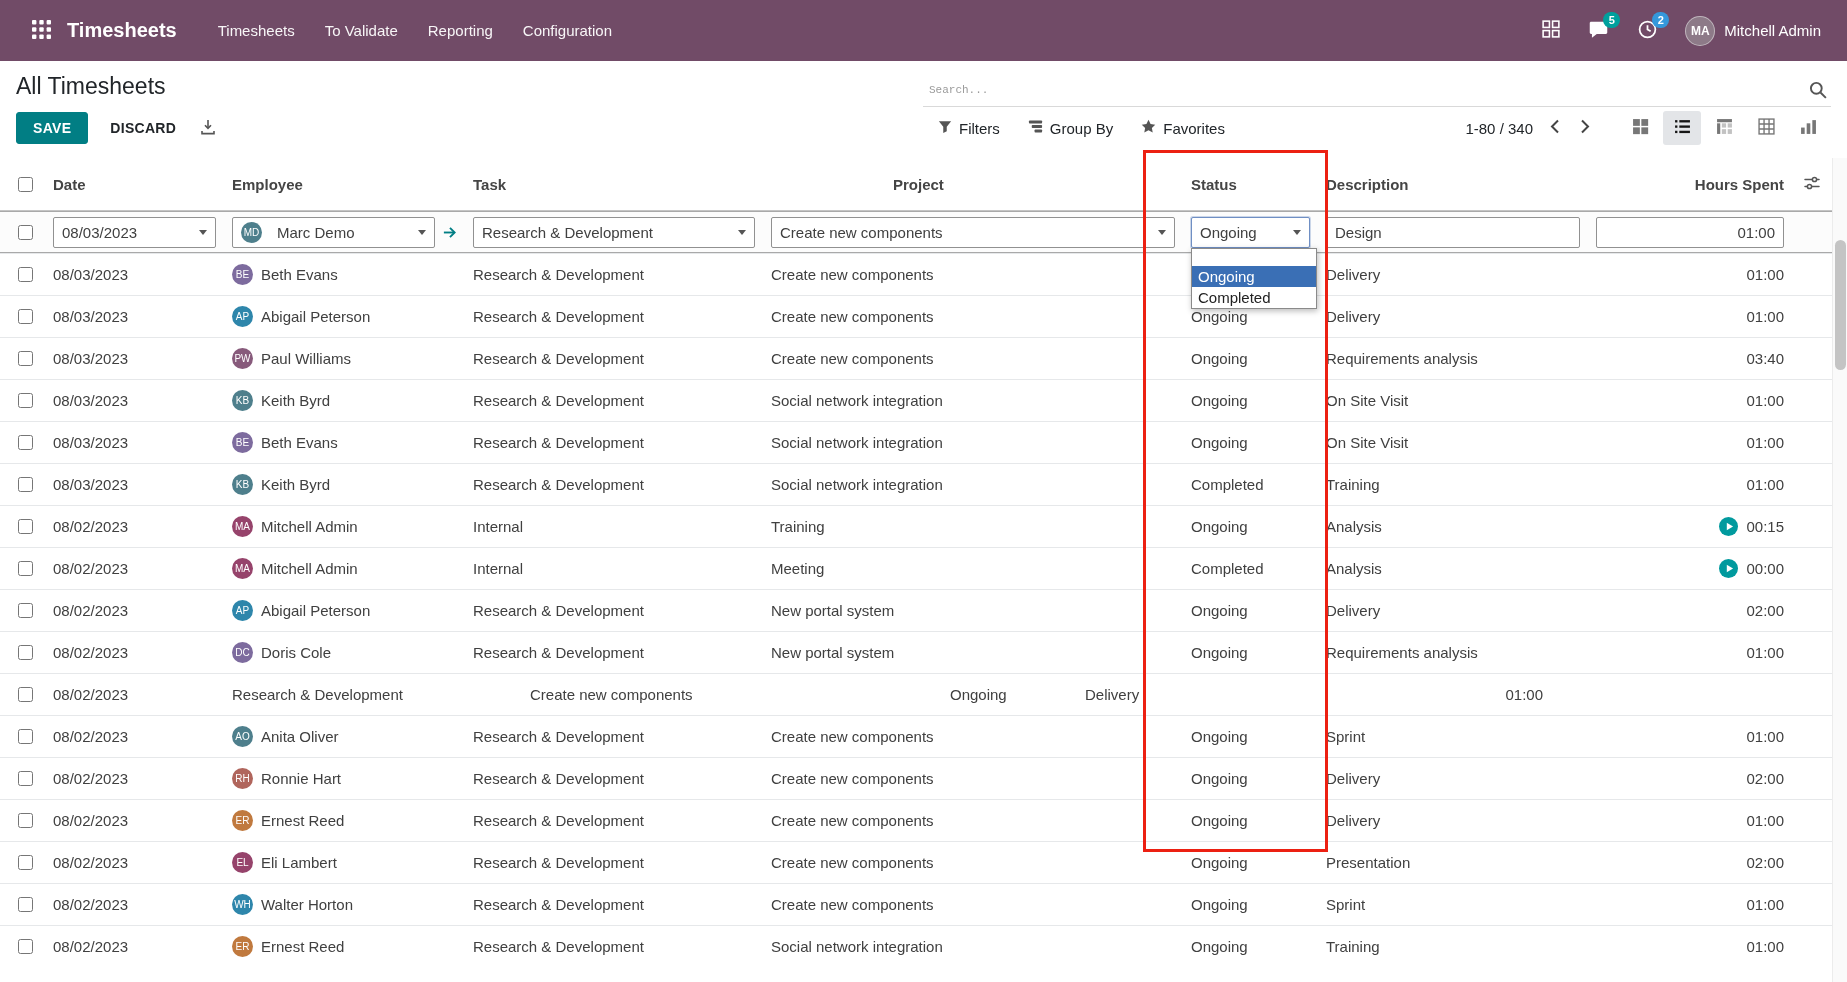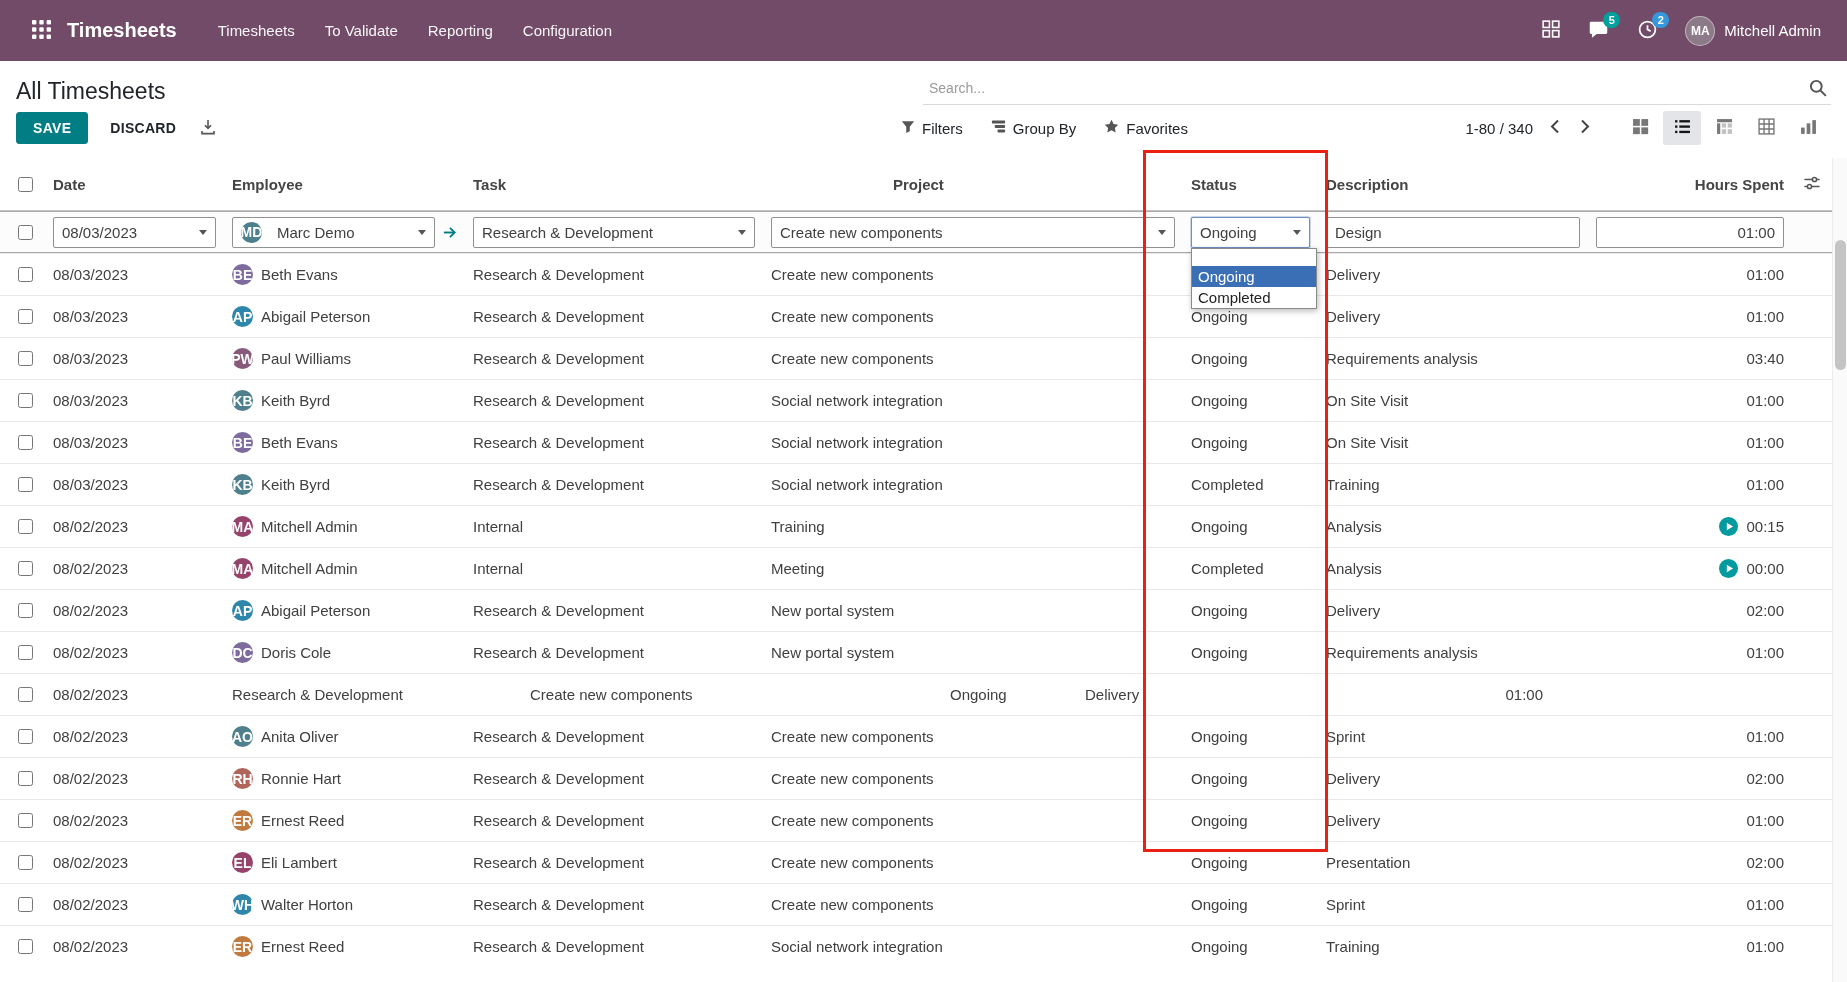--- a/index.html
+++ b/index.html
@@ -17,35 +17,35 @@
   .tb-icon{position:relative;background:none;border:none;padding:8px 11px;display:flex;cursor:pointer}
   .badge{position:absolute;top:1px;right:0;min-width:17px;height:16px;border-radius:9px;font-size:11px;line-height:16px;
          text-align:center;color:#fff;padding:0 4px;font-weight:700}
   .badge-msg{background:var(--badge-msg,#00a09d)}
   .badge-act{background:var(--badge-act,#3498db)}
   .user{display:flex;align-items:center;gap:9px;font-size:15px;padding-left:10px;cursor:pointer}
   .avatar-sm{width:30px;height:30px;border-radius:50%;background:#8d7a88;display:flex;align-items:center;justify-content:center;
              font-size:12px;font-weight:700;color:#fff;border:1px solid rgba(255,255,255,.45)}
 
   
-  .bc-row{display:flex;align-items:flex-end;height:44px;padding:0 16px}
+  .bc-row{display:flex;align-items:flex-start;height:44px;padding:12px 16px}
   .bc-title{font-size:23px;font-weight:400;color:#212529}
   .search{margin-left:auto;width:908px;display:flex;align-items:center;border-bottom:1px solid #d9d9d9;height:34px;padding:0 4px}
-  .search input{border:none;outline:none;flex:1;font-size:14px;color:#1d4ed8;background:transparent;font-family:Liberation Sans, sans-serif}
+  .search input{border:none;outline:none;flex:1;font-size:11px;color:#1d4ed8;background:transparent;font-family:Liberation Mono, monospace}
   .search input::placeholder{color:#9a9a9a}
   .search-icon{display:flex;cursor:pointer}
 
   
   .cp{position:relative;height:46px;padding:0 16px;display:flex;align-items:center}
   .btn-save{background:var(--primary,#017e84);color:#fff;border:1px solid var(--primary,#017e84);font-weight:700;font-size:14px;
             padding:7px 16px;border-radius:3px;cursor:pointer;letter-spacing:.3px;font-family:inherit}
   .btn-discard{background:none;border:none;font-size:14px;font-weight:700;color:#212529;margin-left:16px;cursor:pointer;
                letter-spacing:.3px;font-family:inherit}
   .dl-btn{background:none;border:none;margin-left:14px;display:flex;cursor:pointer;padding:4px}
-  .cp-filters{position:absolute;left:901px;display:flex;align-items:center;gap:28px;color:#212529}
+  .cp-filters{position:absolute;left:938px;display:flex;align-items:center;gap:28px;color:#212529}
   .cp-filter-item{display:flex;align-items:center;gap:7px;cursor:pointer}
   .cp-pager{position:absolute;right:252px;display:flex;align-items:center;gap:12px;font-size:15px;color:#212529}
   .pager-arrow{background:none;border:none;padding:2px 5px;display:flex;cursor:pointer}
   .cp-views{position:absolute;right:20px;display:flex;gap:4px}
   .view-btn{width:38px;height:34px;display:flex;align-items:center;justify-content:center;background:none;border:none;
             cursor:pointer;color:#777;border-radius:3px}
   .view-btn.active{color:#151515;background:#e3e5e8}
 
   
   .table{margin-top:8px;width:1832px}
@@ -55,21 +55,21 @@
   .col-check{width:45px;padding-left:18px}
   .col-date{width:179px}
   .col-employee{width:241px}
   .col-project{width:298px}
   .col-task{width:420px}
   .col-status{width:135px}
   .col-desc{width:270px}
   .col-hours{width:204px;justify-content:flex-end}
   .col-opt{width:40px;justify-content:center}
   input[type=checkbox]{width:15px;height:15px;margin:0;accent-color:#7c7bad;cursor:pointer}
-  .av{width:21px;height:21px;border-radius:50%;color:#fff;font-size:14px;font-weight:700;display:inline-flex;align-items:center;
+  .av{width:21px;height:21px;border-radius:50%;color:#fff;font-size:10px;font-weight:400;display:inline-flex;align-items:center;
       justify-content:center;margin-right:8px;flex:none}
   .hours-cell{gap:8px}
   .timer-btn{width:19px;height:19px;border-radius:50%;background:var(--timer,#019a9e);display:inline-flex;align-items:center;
              justify-content:center;border:none;padding:0;cursor:pointer;flex:none}
   .timer-btn svg{margin-left:1px}
 
   
   .editing{background:#fcfcfc;border-top:1px solid #a9a9a9;border-bottom:1px solid #a9a9a9}
   .field{height:31px;border:1px solid #919191;background:#fff;display:flex;align-items:center;padding:0 8px;gap:7px;
          border-radius:2px;flex:1;min-width:0;cursor:text}

